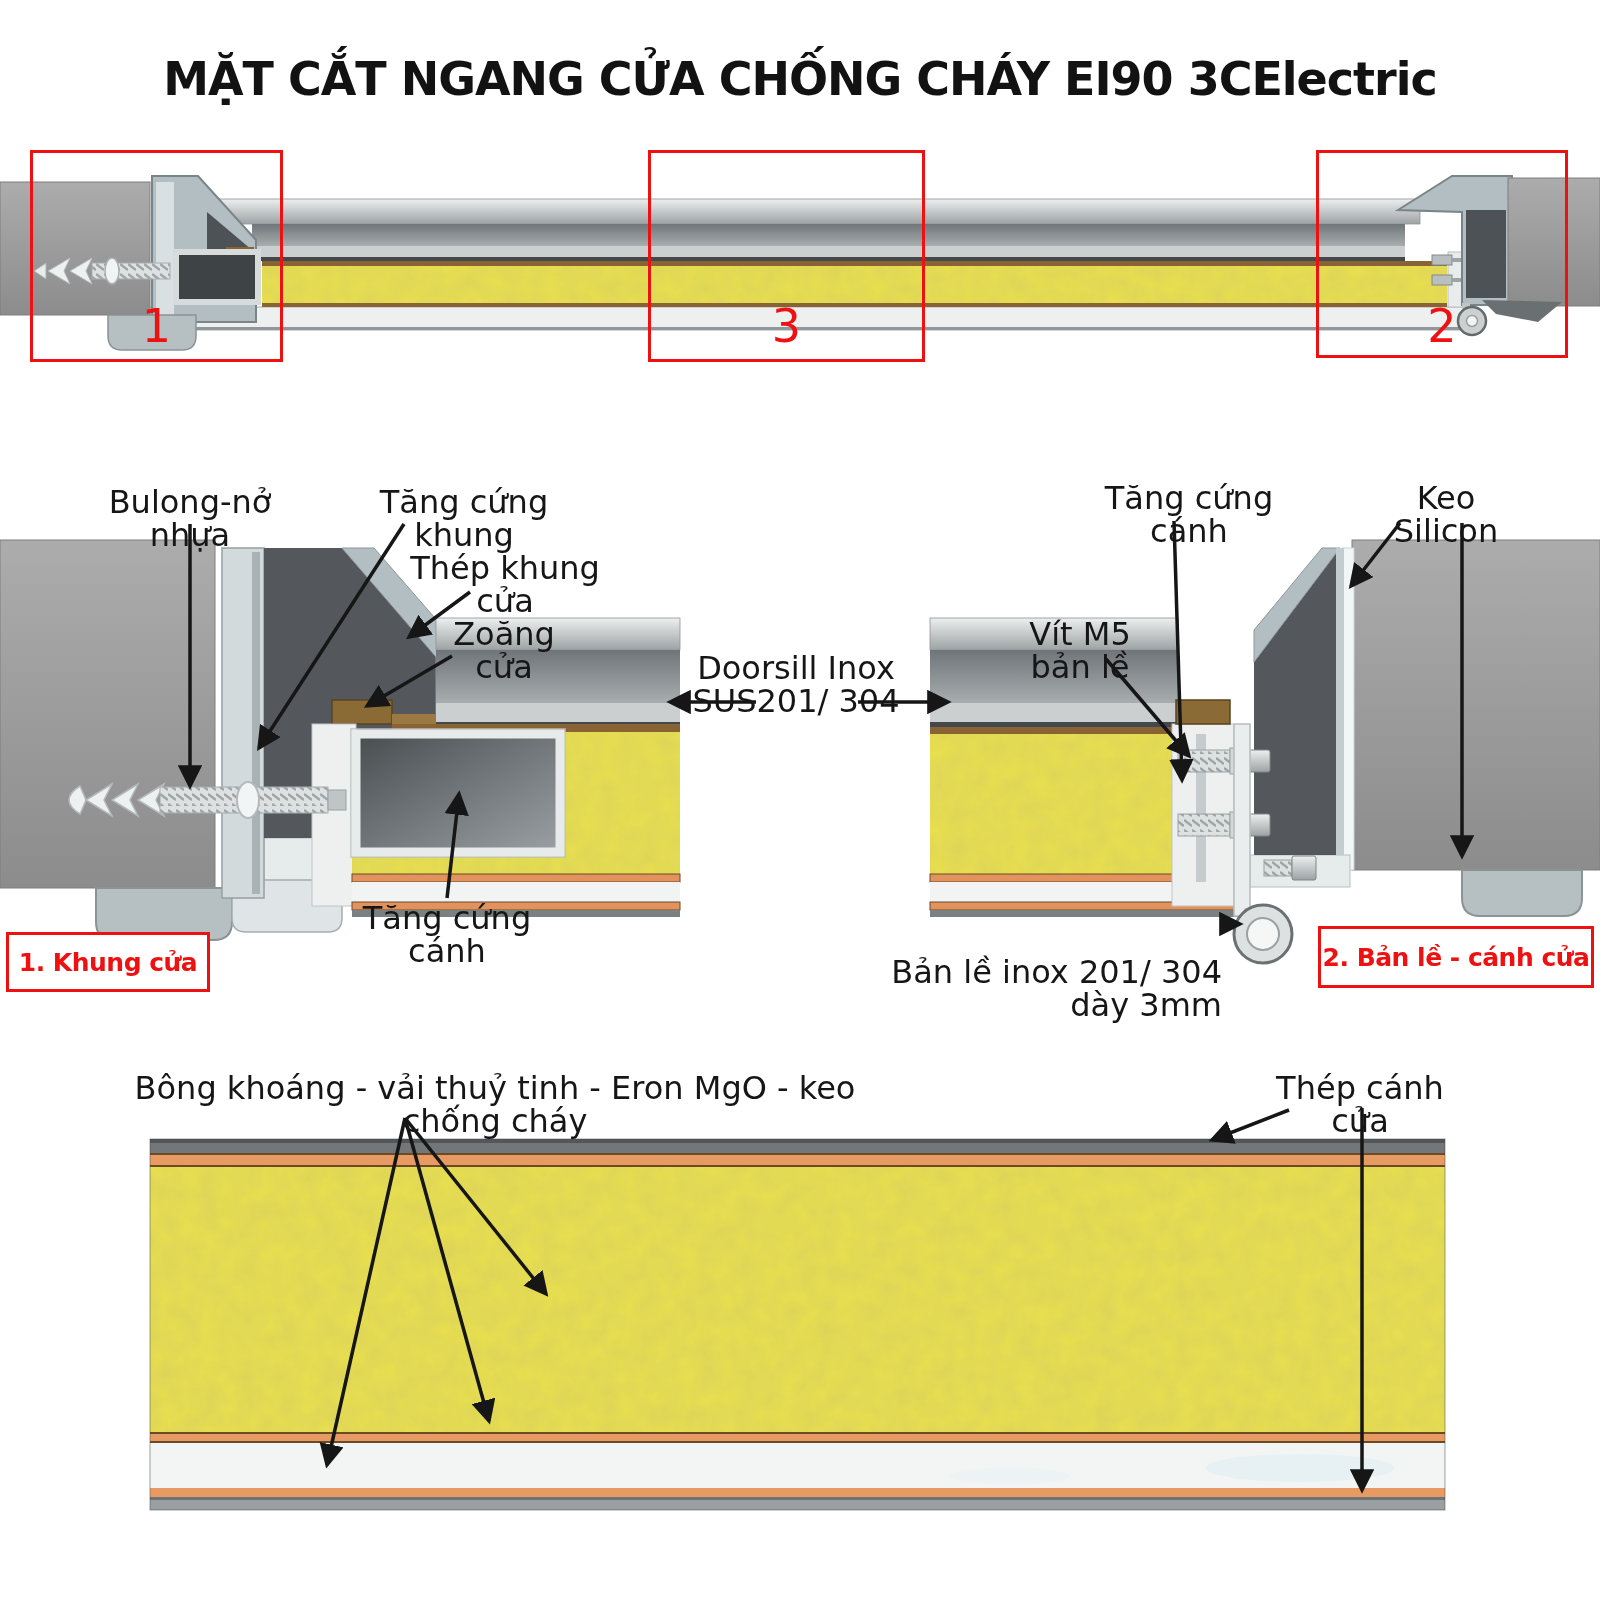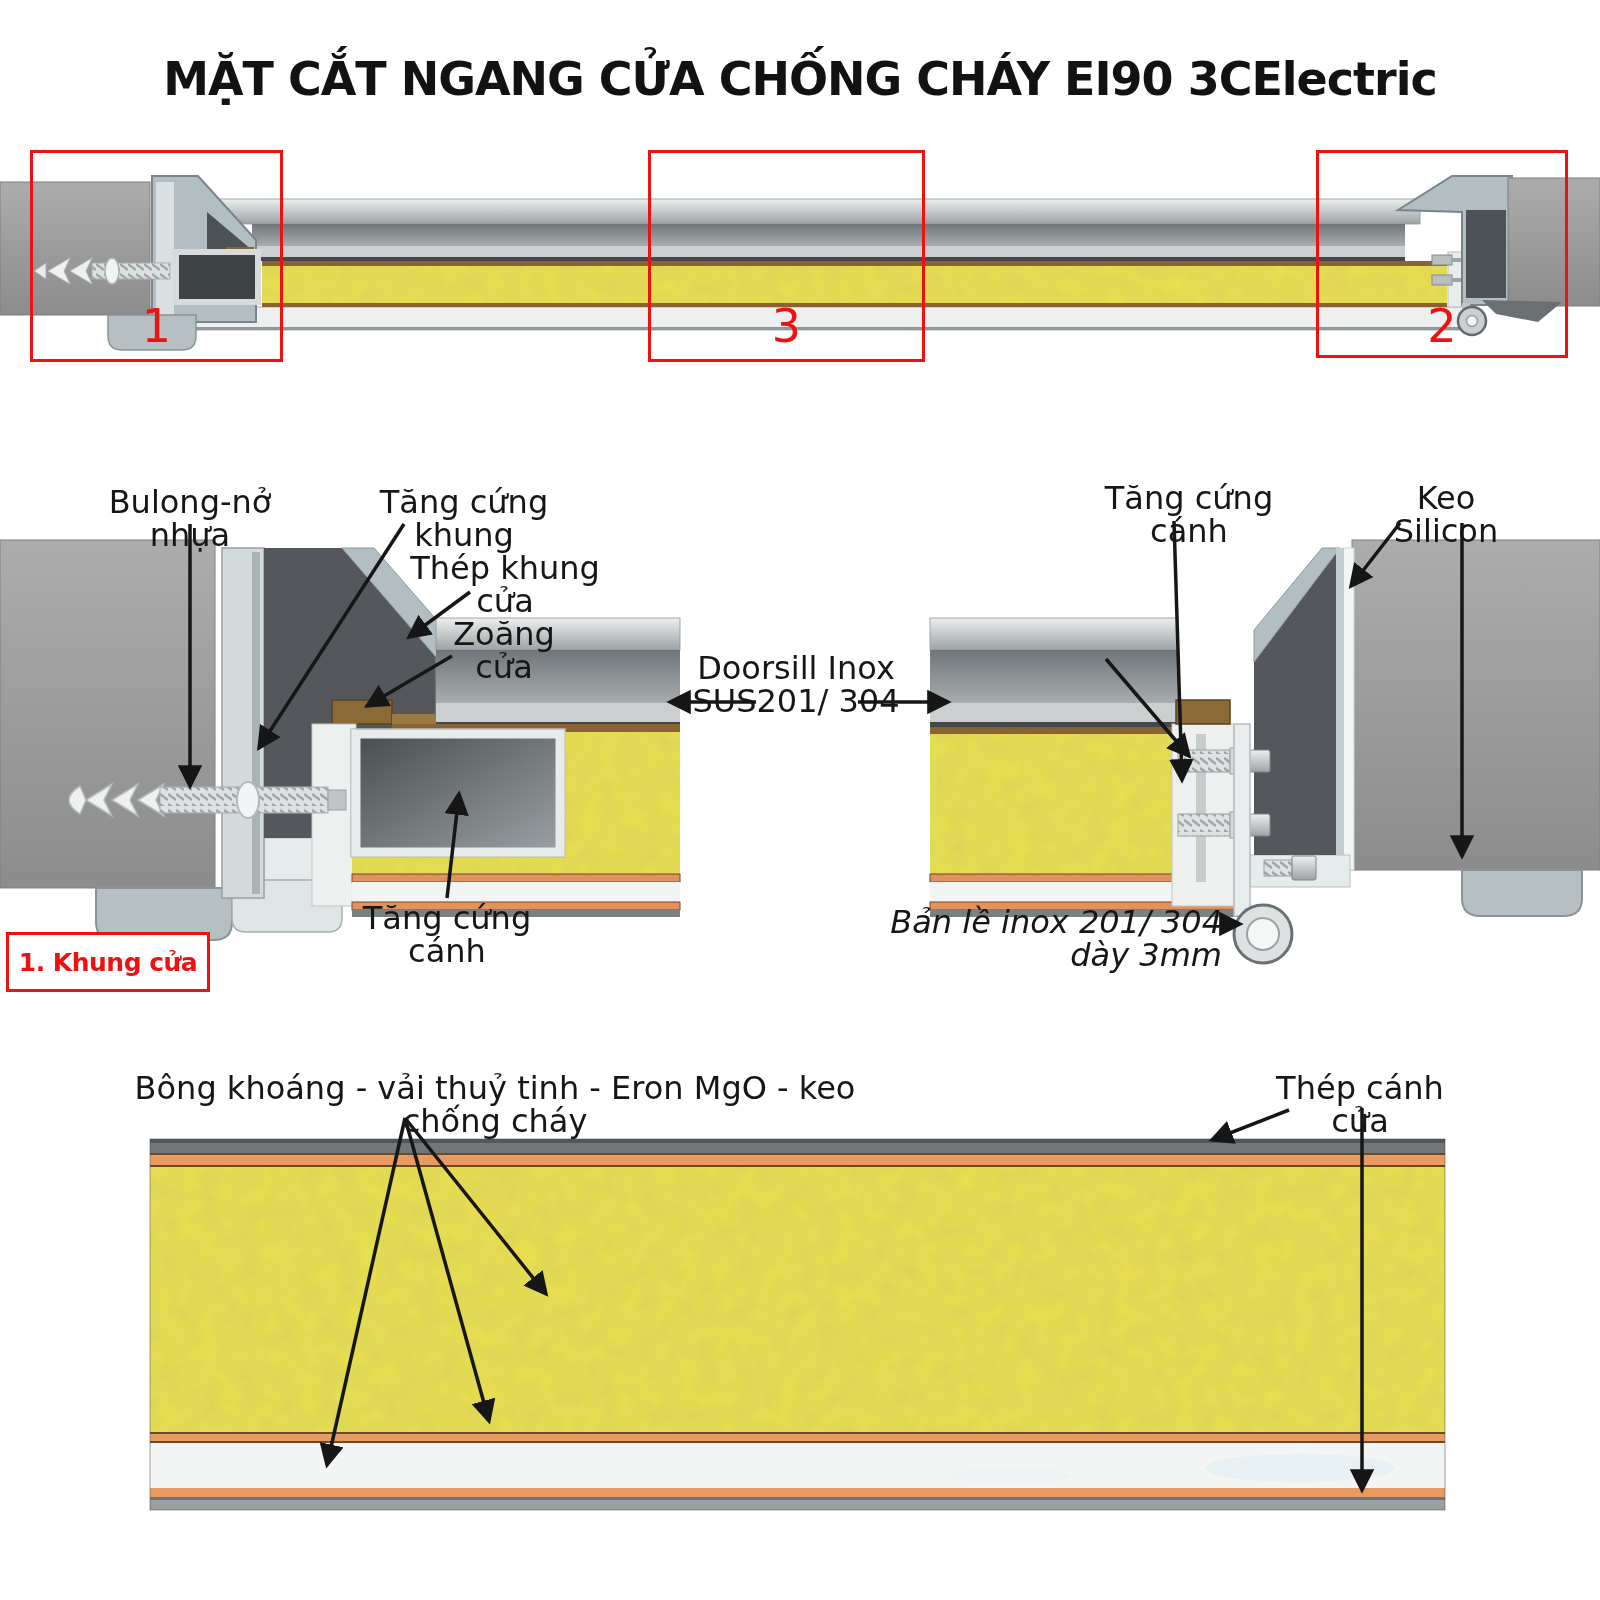--- a/index.html
+++ b/index.html
@@ -251,20 +251,22 @@
   <div class="lbl" style="left:430px;top:618px;width:148px;text-align:center;">Zoăng cửa</div>
   <div class="lbl" style="left:344px;top:902px;width:206px;">Tăng cứng cánh</div>
 
   <div class="lbl" style="left:678px;top:652px;width:236px;">
     <span style="display:block;">Doorsill Inox</span>
     <span style="display:block;">SUS201/ 304</span>
   </div>
 
   <div class="lbl" style="left:1086px;top:482px;width:206px;">Tăng cứng cánh</div>
   <div class="lbl" style="left:1366px;top:482px;width:160px;">Keo Silicon</div>
-  <div class="lbl right" style="left:842px;top:906px;width:380px;font-style:italic;">Bản lề inox 201/ 304 dày 3mm</div>
+  <div class="lbl" style="left:996px;top:618px;width:168px;">Vít M5 bản lề</div>
+  <div class="lbl right" style="left:842px;top:956px;width:380px;">Bản lề inox 201/ 304 dày 3mm</div>
 
   <div class="lbl" style="left:115px;top:1072px;width:760px;">Bông khoáng - vải thuỷ tinh - Eron MgO - keo chống cháy</div>
   <div class="lbl" style="left:1253px;top:1072px;width:214px;">Thép cánh cửa</div>
 
   <div class="cap" style="left:6px;top:932px;width:204px;height:60px;">1. Khung cửa</div>
+  <div class="cap" style="left:1318px;top:926px;width:276px;height:62px;">2. Bản lề - cánh cửa</div>
 
 </div>
 
 </body></html>

